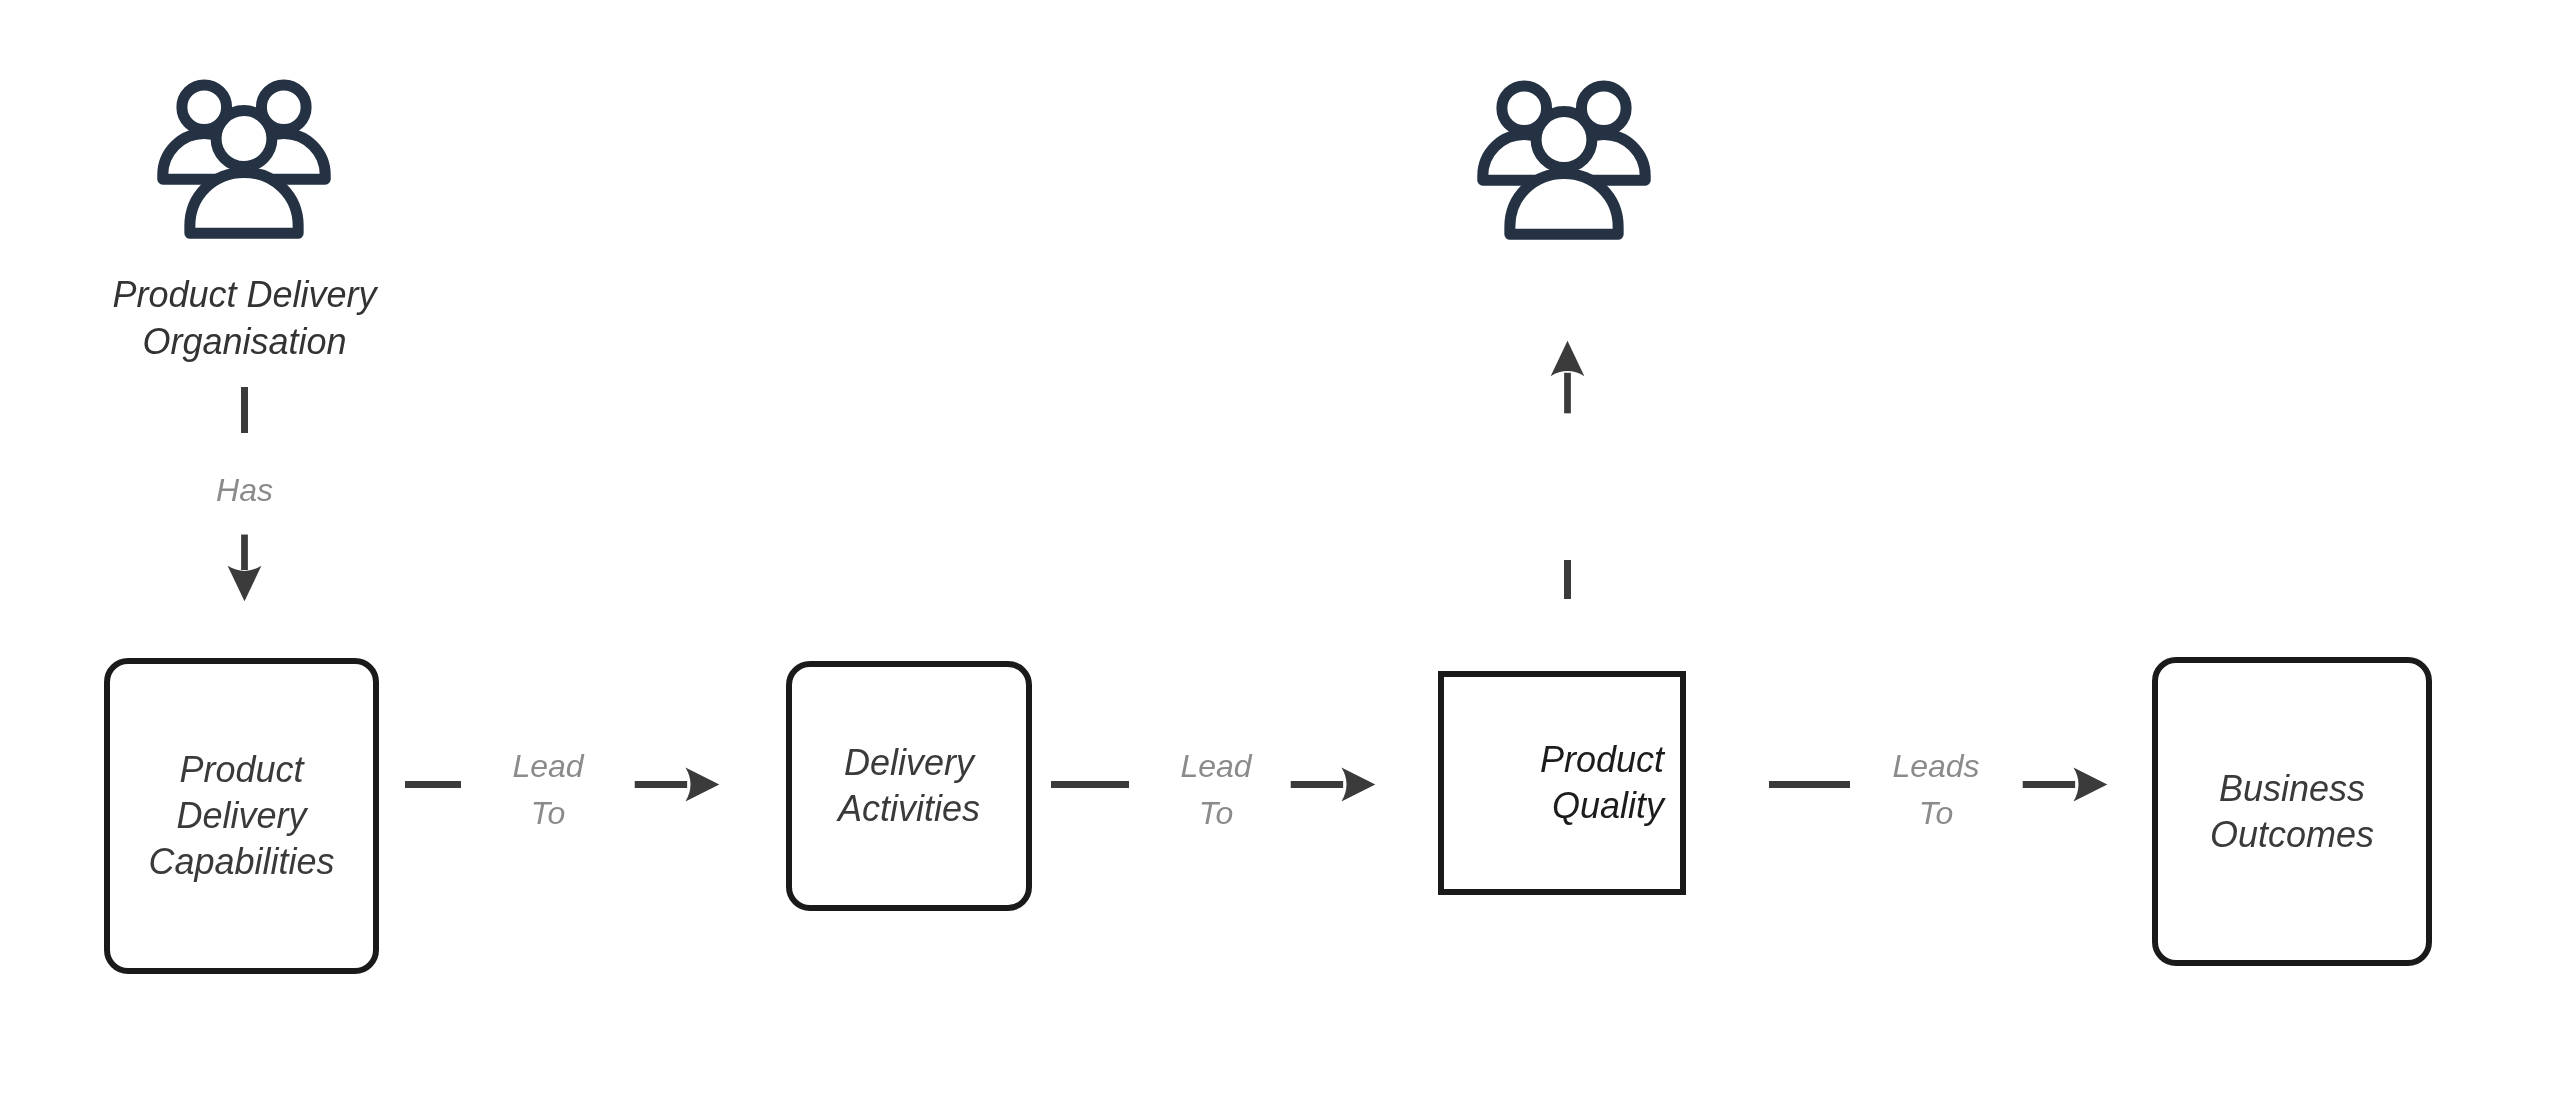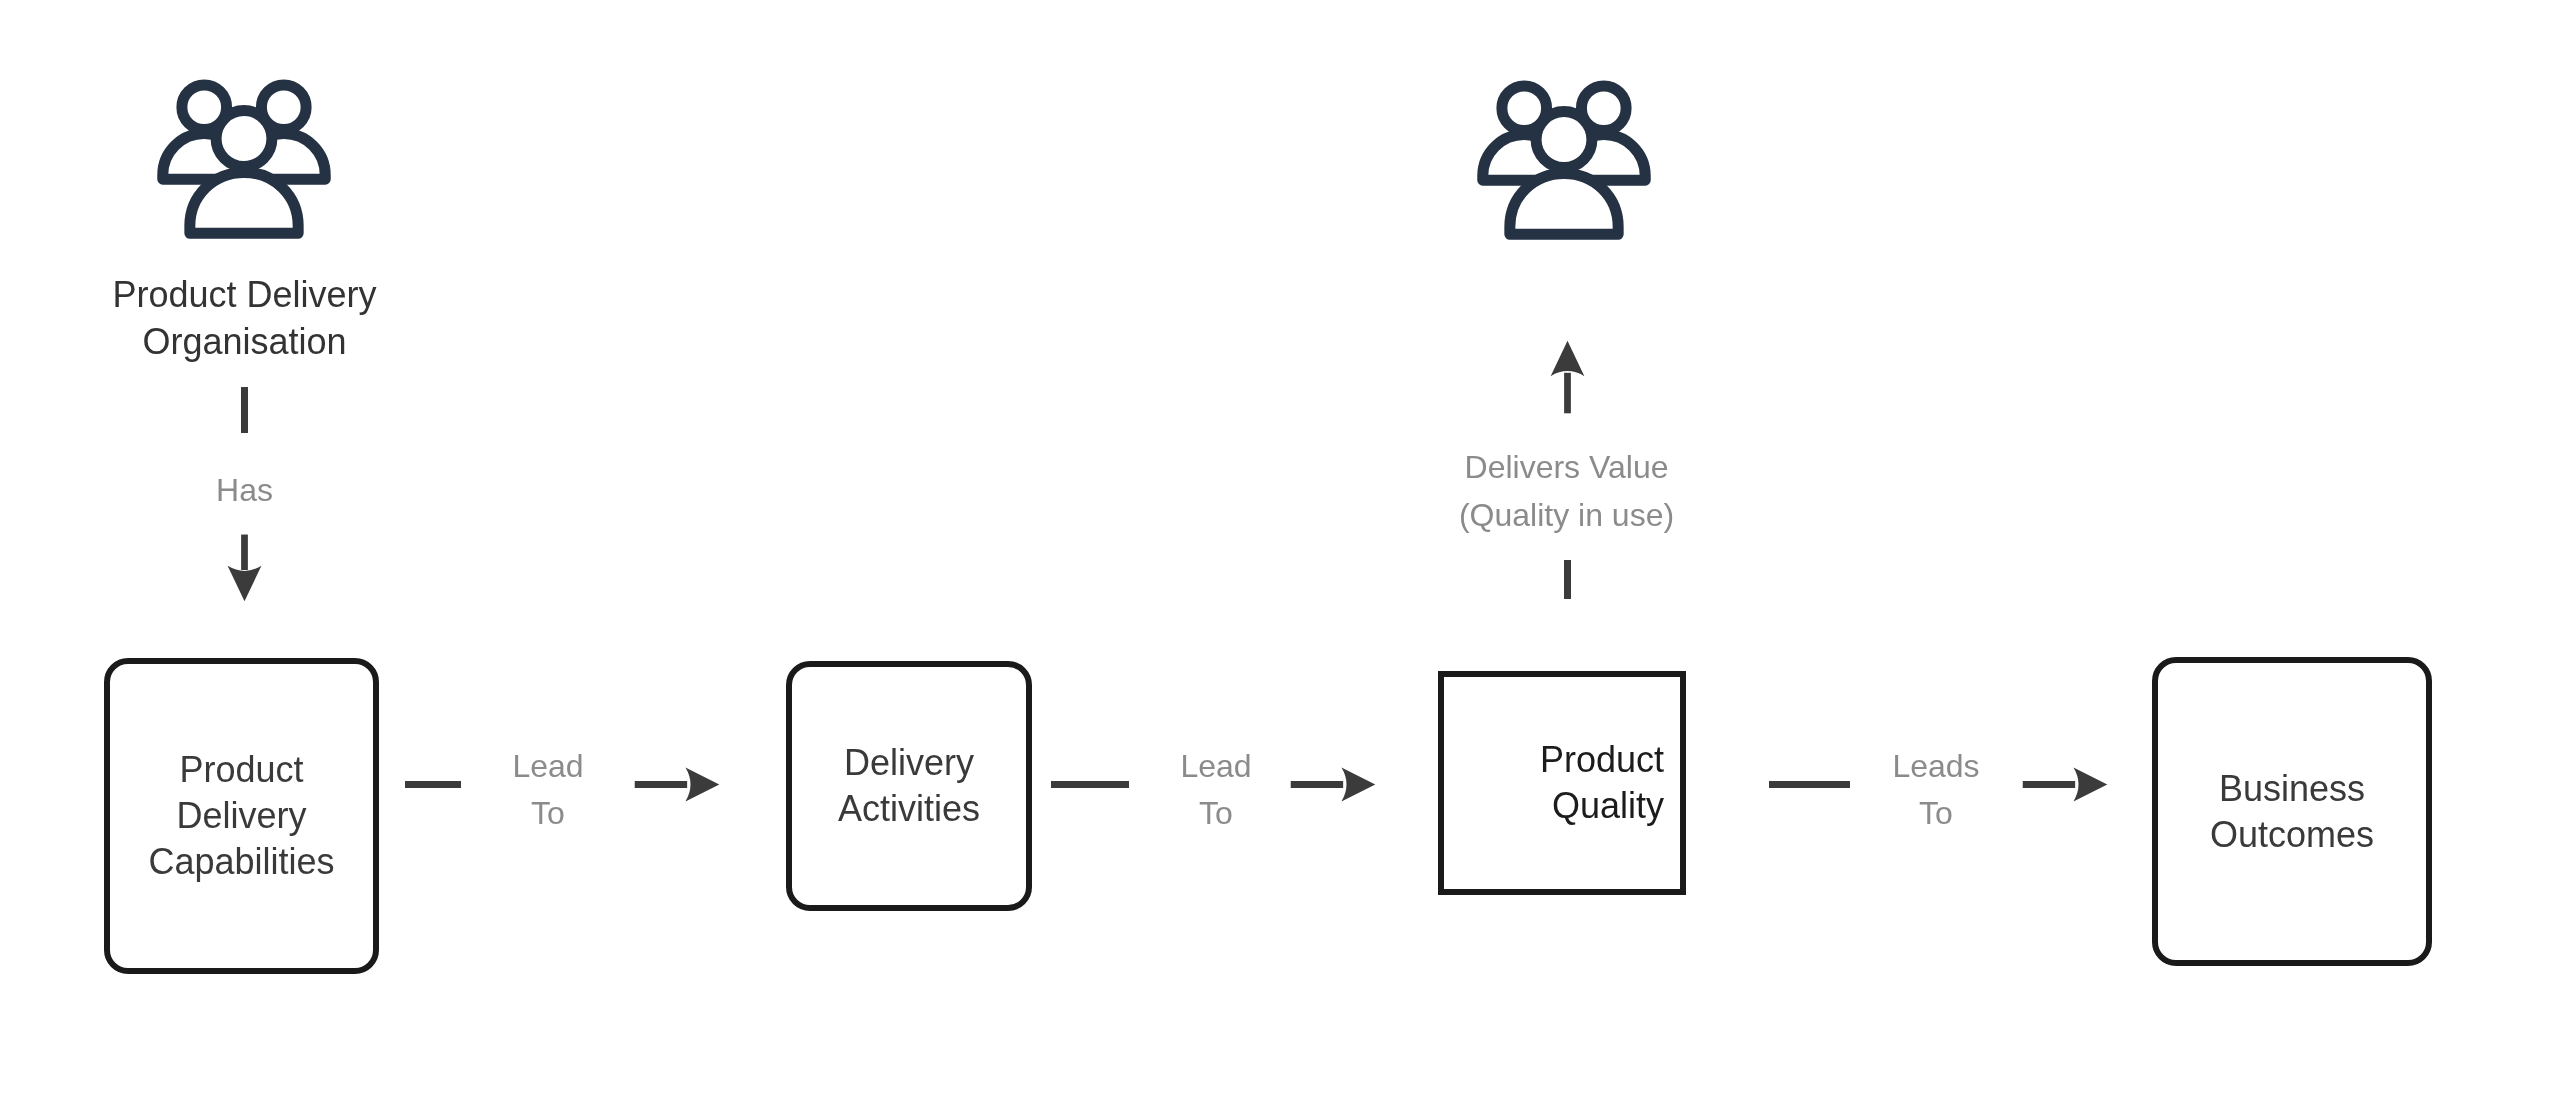--- a/index.html
+++ b/index.html
@@ -1,21 +1,21 @@
 <!DOCTYPE html>
 <html style="--background: #ffffff; --icon: #243244; --box-border: #1a1a1a; --box-text: #3a3a3a; --box3-text: #1c1c1c; --connector: #3b3b3b; --connector-label: #8b8b8b; --actor-label: #333333;font-size:13.6px"><head>
 <meta charset="utf-8">
 <style>
   html,body{margin:0;padding:0;}
   body{
     width:2576px;height:1116px;
     background:var(--background,#fff);
     font-family:"Liberation Sans","DejaVu Sans",sans-serif;
   }
-  .canvas{position:relative;width:2576px;height:1116px;overflow:hidden;background:var(--background,#fff);}
+  .canvas{position:relative;width:2576px;height:1116px;overflow:hidden;background:var(--background,#fff);font-style:italic;}
   .abs{position:absolute;}
   .actor-icon{color:var(--icon);}
   .actor-label{
     color:var(--actor-label);font-size:36px;line-height:47px;text-align:center;
   }
   .node{
     background:#fff;border:6.8px solid var(--box-border);
     display:flex;align-items:center;justify-content:center;text-align:center;
     box-sizing:border-box;
   }
@@ -92,24 +92,20 @@
   </div>
 
   <svg class="abs actor-icon" style="left:1476px;top:76px" width="176" height="166" viewBox="0 0 208 196">
     <use href="#people-group"></use>
   </svg>
 
   <svg class="abs arrow" style="left:1542px;top:339px" width="51" height="76" viewBox="0 0 60 90">
     <path class="head" d="M30,2 L50,44 Q30,32 10,44 Z"></path>
     <line class="shaft" x1="30" y1="40" x2="30" y2="88"></line>
   </svg>
-  <div class="abs conn-label" style="left:1414px;top:443px;width:305px;line-height:48px">
-    <span class="ln">Delivers Value</span>
-    <span class="ln">(Quality in use)</span>
-  </div>
   <div class="abs seg-v" style="left:1564px;top:560px;height:39px"></div>
 
   <div class="abs dash-h" style="left:1769px;top:781px;width:81px"></div>
   <div class="abs conn-label" style="left:1885px;top:743px;width:102px">Leads To</div>
   <svg class="abs arrow" style="left:2021px;top:749px" width="88" height="71" viewBox="0 0 104 84">
     <line class="shaft" x1="2" y1="42" x2="64" y2="42"></line>
     <path class="head" d="M102,42 L62,22 Q74,42 62,62 Z"></path>
   </svg>
 
   <div class="abs node rounded" style="left:2152px;top:657px;width:280px;height:309px">

